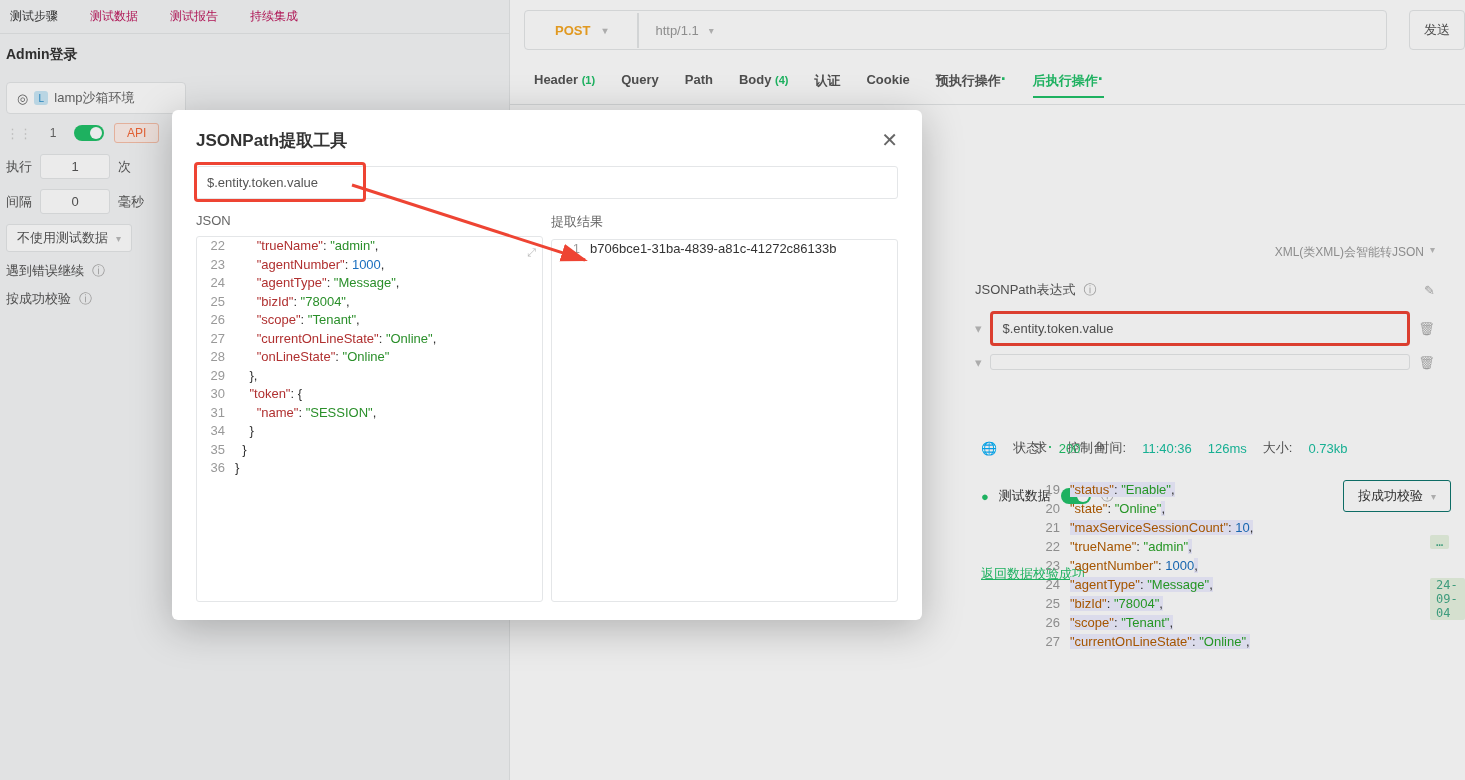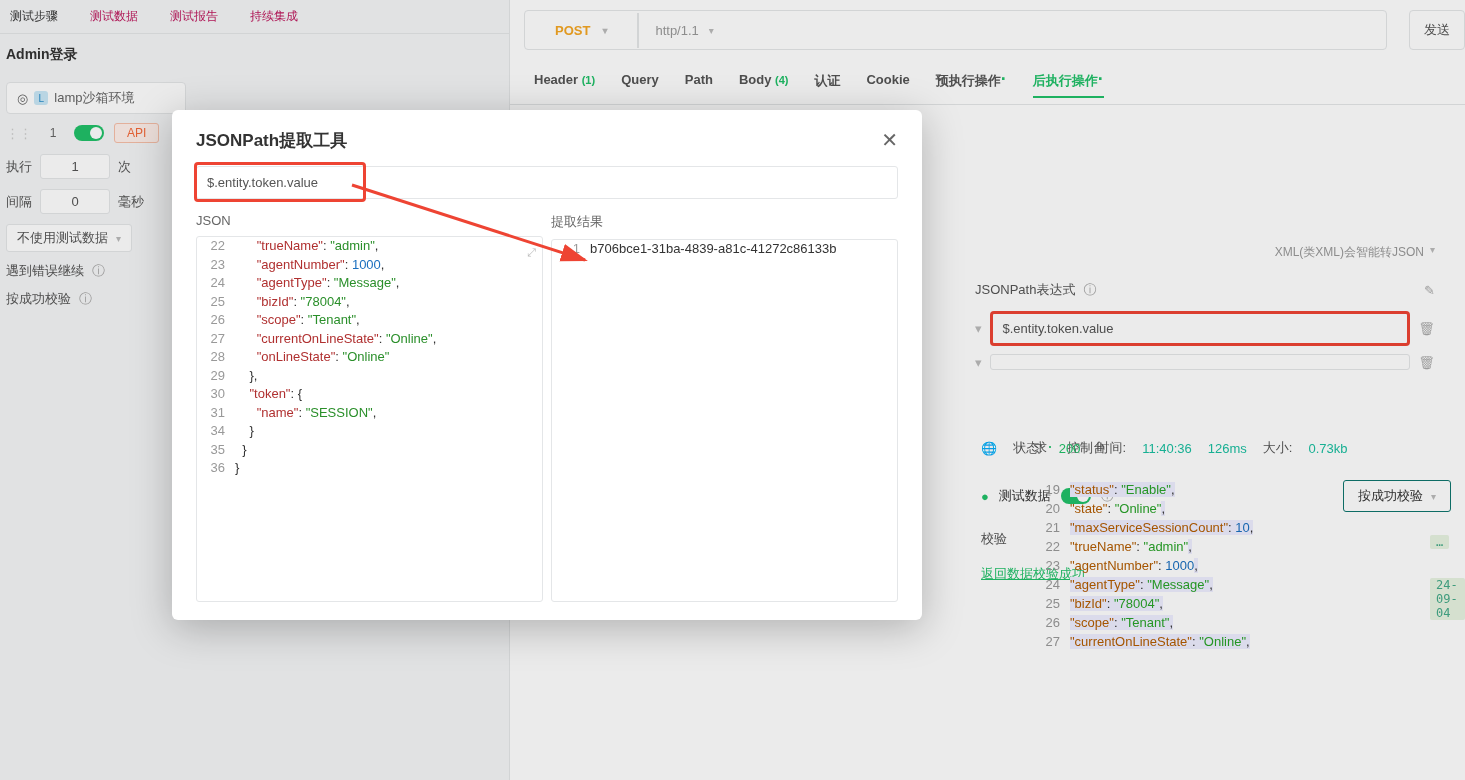--- a/index.html
+++ b/index.html
@@ -205,21 +205,20 @@
     <div class="assert-row">
       <span style="color:#21c169">●</span>
       <span>测试数据</span>
       <span class="toggle"></span>
       <span class="help">ⓘ</span>
       <span class="assert-sel">
           <span>按成功校验</span>
           <span class="chev">▾</span>
         </span>
     </div>
-    <div class="valid-label">校验</div>
     <div class="valid-ok">返回数据校验成功</div>
 
     <div class="tag-chip" style="left:920px; top:578px;">24-09-04</div>
     <div class="tag-chip" style="left:920px; top:535px;">…</div>
 
     <div class="resp-code" id="resp-code">
         <div class="ln">
           <span class="num">19</span>
           <span class="txt"><span class="hl">  <span class="tok-key">"status"</span>: <span class="tok-str">"Enable"</span>,</span></span>
         </div>

